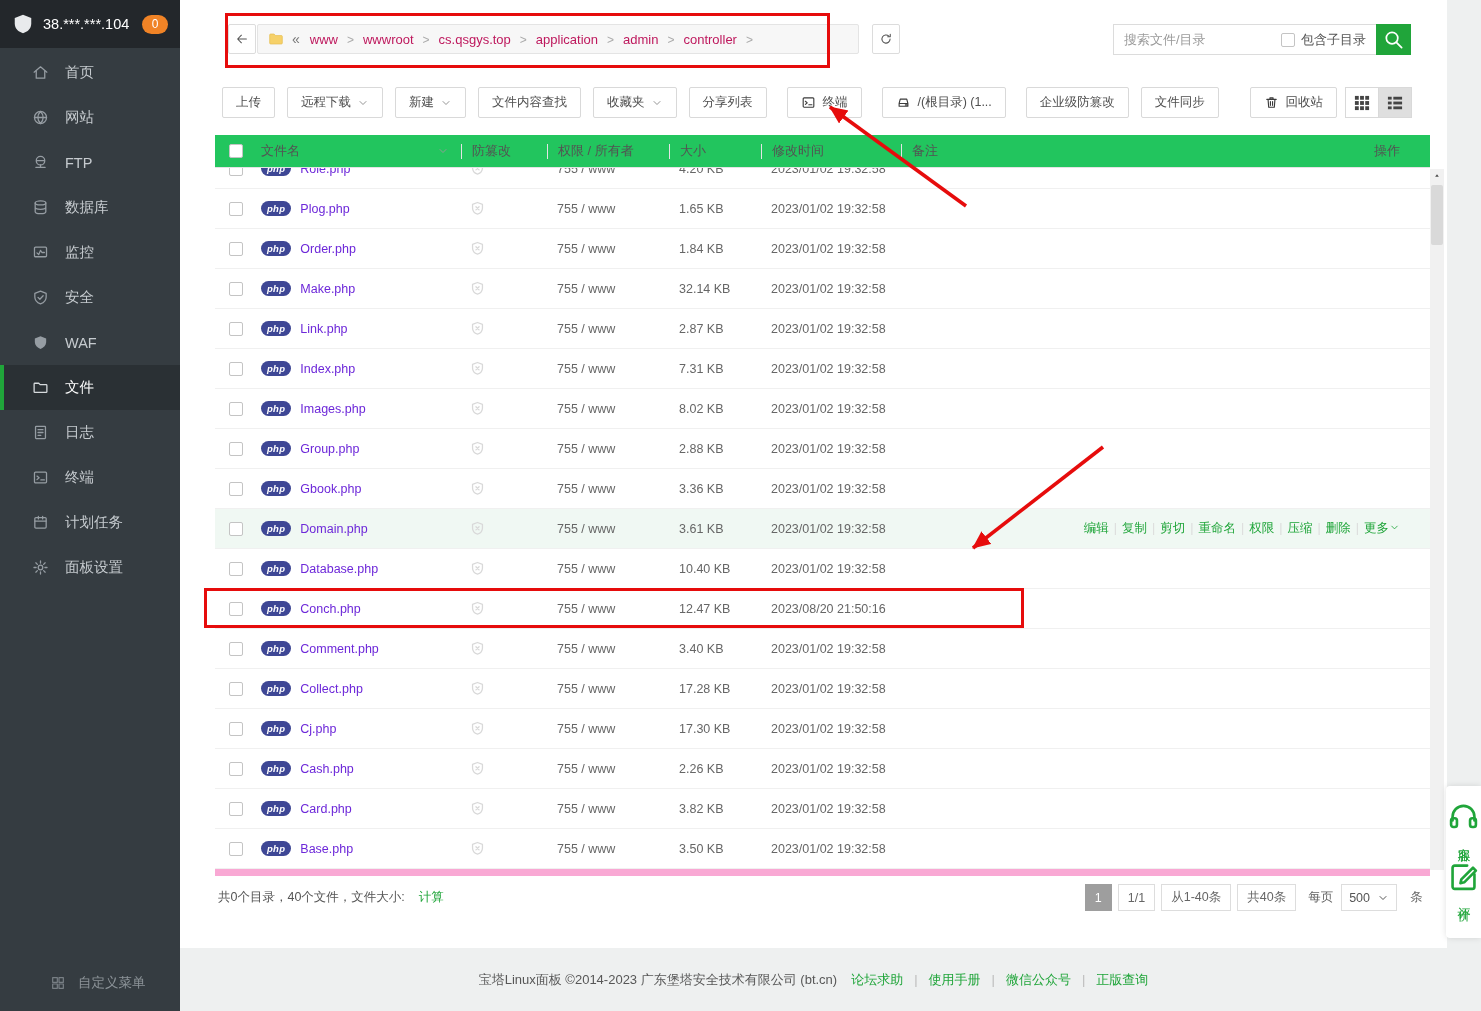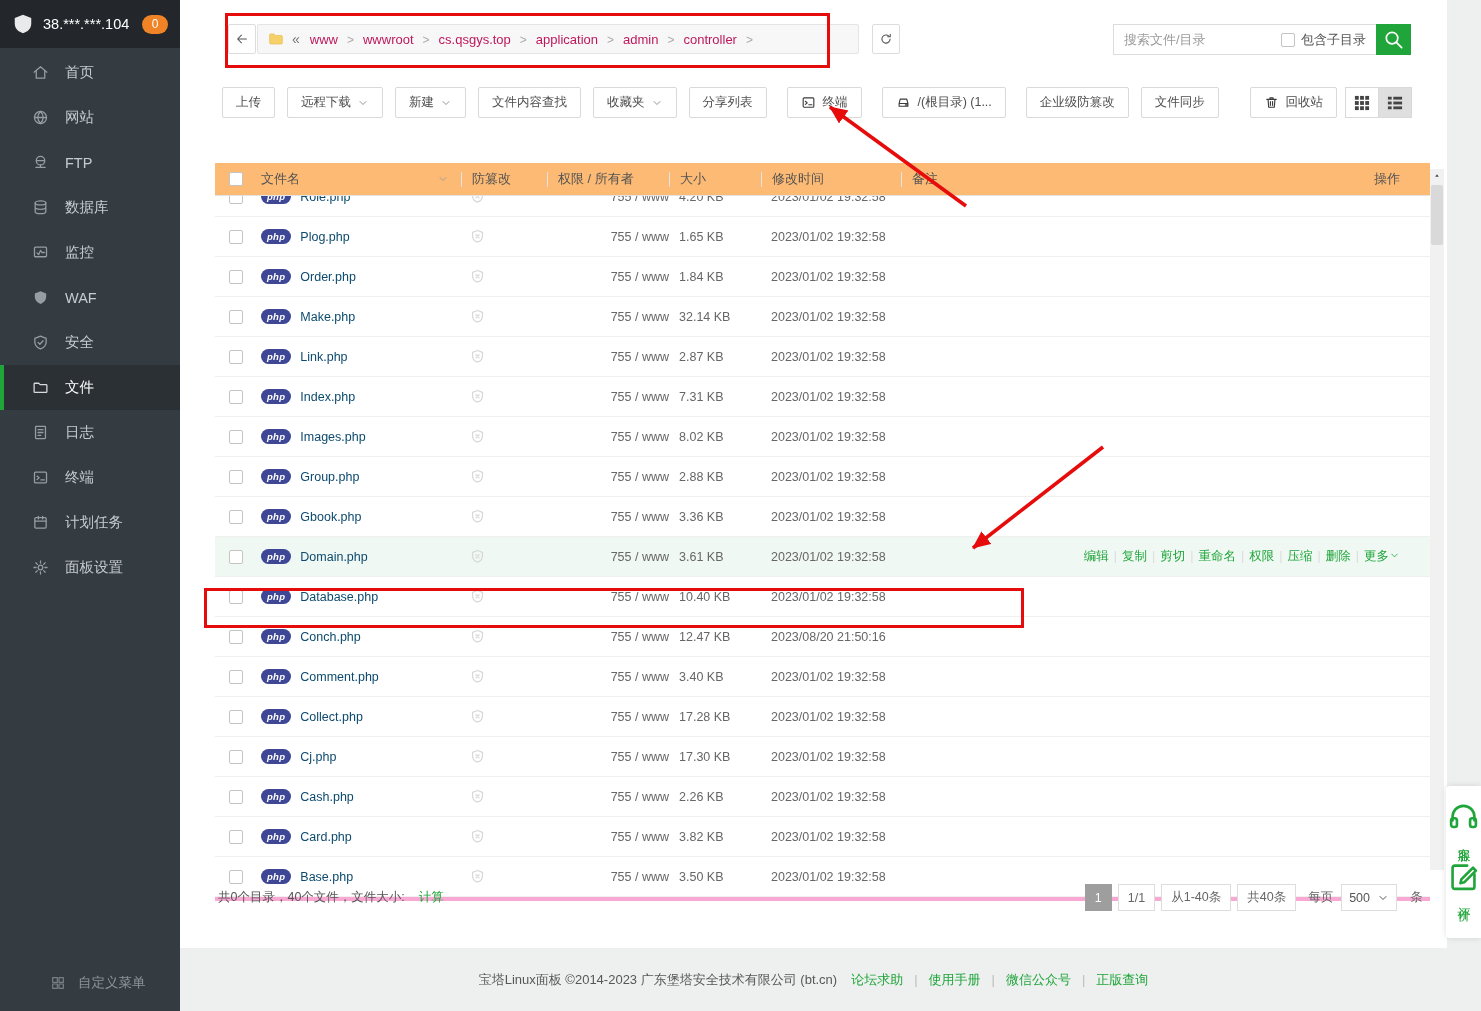--- a/index.html
+++ b/index.html
@@ -63,39 +63,39 @@
   .tbtn.gap{margin-left:8px;}
   .toolbar-right{margin-left:auto;display:flex;align-items:center;}
   .view-group{display:flex;margin-left:8px;}
   .view-btn{width:34px;height:31px;border:1px solid #d9d9d9;background:#fff;display:flex;align-items:center;justify-content:center;color:#444;cursor:pointer;}
   .view-btn+.view-btn{margin-left:-1px;}
   .view-btn svg{width:15px;height:15px;}
   .view-btn.active{background:#dfdfdf;}
 
   
   .filetable{position:absolute;left:35px;top:135px;width:1215px;}
-  .thead{display:flex;align-items:center;height:33px;background:#fdba74;border-bottom:1px solid #e3e3e3;font-size:13px;color:#535353;margin-top:28px;}
+  .thead{display:flex;align-items:center;height:33px;background:#22c55e;border-bottom:1px solid #e3e3e3;font-size:13px;color:#535353;}
   .cell{flex:0 0 auto;}
   .cell-check{width:46px;padding-left:14px;display:flex;align-items:center;}
   .cell-name{width:200px;display:flex;align-items:center;}
   .cell-tamper{width:86px;display:flex;align-items:center;padding-left:8px;}
-  .cell-perm{width:122px;text-align:right;}
+  .cell-perm{width:122px;}
   .cell-size{width:92px;}
   .cell-time{width:140px;}
   .cell-note{width:180px;}
   .cell-action{flex:1 1 auto;text-align:right;padding-right:30px;}
   .thead .cell-tamper,.thead .cell-perm,.thead .cell-size,.thead .cell-time,.thead .cell-note{border-left:1px solid #e4e4e4;height:15px;display:flex;align-items:center;padding-left:10px;}
   .thead .cell-note{justify-content:space-between;padding-right:0;}
   .sort-caret{width:12px;height:12px;color:#999;margin-left:auto;margin-right:12px;}
-  .tbody{overflow:hidden;border-bottom:4px solid #f9a8d4;}
+  .tbody{overflow:hidden;border-bottom:7px solid #f9a8d4;}
   .trow{display:flex;align-items:center;height:40px;border-bottom:1px solid var(--tborder);font-size:12.5px;color:#666;background:#fff;}
   .trow.clipped{margin-top:-19px;}
   .trow.highlight{background:#f0f8f3;}
   .php-badge{background:var(--php);color:#fff;font-size:9.5px;font-style:italic;font-weight:bold;border-radius:8px;padding:1.5px 6px 2.5px;margin-right:9px;letter-spacing:.3px;}
-  .fname{color:#0c4a6e;cursor:pointer;}
+  .fname{color:#6d28d9;cursor:pointer;}
   .shield{width:17px;height:19px;color:#d9d9d9;}
   .cell-perm,.cell-size,.cell-time{padding-left:10px;}
   .actions a{color:var(--green);text-decoration:none;cursor:pointer;}
   .actions .asep{color:#dcdcdc;margin:0 5px;}
   .actions .caret{display:inline-block;width:11px;height:11px;vertical-align:-1px;color:var(--green);}
 
   
   .stats-row{position:absolute;left:38px;top:884px;width:1212px;display:flex;justify-content:space-between;align-items:center;font-size:12.5px;color:#555;}
   .calc-link{color:var(--green);cursor:pointer;margin-left:14px;}
   .pager{display:flex;align-items:center;}
@@ -185,35 +185,35 @@
           <svg viewBox="0 0 24 24" fill="none" stroke="currentColor" stroke-width="1.8" stroke-linecap="round" stroke-linejoin="round" style="width:100%;height:100%">
             <rect x="3.5" y="4.5" width="17" height="13.5" rx="1.5"></rect>
             <path d="M7 12.5l2.5 2.5 2.5-6 2 3h3.5"></path>
           </svg>
         </span>
     <span class="side-label">监控</span>
   </div>
 
   <div class="side-item">
     <span class="side-icon">
+          <svg viewBox="0 0 24 24" fill="none" stroke="currentColor" stroke-width="1.8" stroke-linecap="round" stroke-linejoin="round" style="width:100%;height:100%">
+            <path d="M12 3l8 3.2v5.2c0 4.8-3.4 8-8 9.6-4.6-1.6-8-4.8-8-9.6V6.2z"></path>
+            <path d="M8.5 11.8l2.6 2.6 4.6-4.8"></path>
+          </svg>
+        </span>
+    <span class="side-label">安全</span>
+  </div>
+
+  <div class="side-item">
+    <span class="side-icon">
           <svg viewBox="0 0 24 24" fill="currentColor" style="width:100%;height:100%">
             <path d="M12 3l8 3.2v5.2c0 4.8-3.4 8-8 9.6-4.6-1.6-8-4.8-8-9.6V6.2z"></path>
           </svg>
         </span>
     <span class="side-label">WAF</span>
-  </div>
-
-  <div class="side-item">
-    <span class="side-icon">
-          <svg viewBox="0 0 24 24" fill="none" stroke="currentColor" stroke-width="1.8" stroke-linecap="round" stroke-linejoin="round" style="width:100%;height:100%">
-            <path d="M12 3l8 3.2v5.2c0 4.8-3.4 8-8 9.6-4.6-1.6-8-4.8-8-9.6V6.2z"></path>
-            <path d="M8.5 11.8l2.6 2.6 4.6-4.8"></path>
-          </svg>
-        </span>
-    <span class="side-label">安全</span>
   </div>
 
   <div class="side-item active">
     <span class="side-icon">
           <svg viewBox="0 0 24 24" fill="none" stroke="currentColor" stroke-width="1.8" stroke-linecap="round" stroke-linejoin="round" style="width:100%;height:100%">
             <path d="M3 7a1 1 0 011-1h5.5l2 2H20a1 1 0 011 1v9a1 1 0 01-1 1H4a1 1 0 01-1-1z"></path>
           </svg>
         </span>
     <span class="side-label">文件</span>
   </div>

